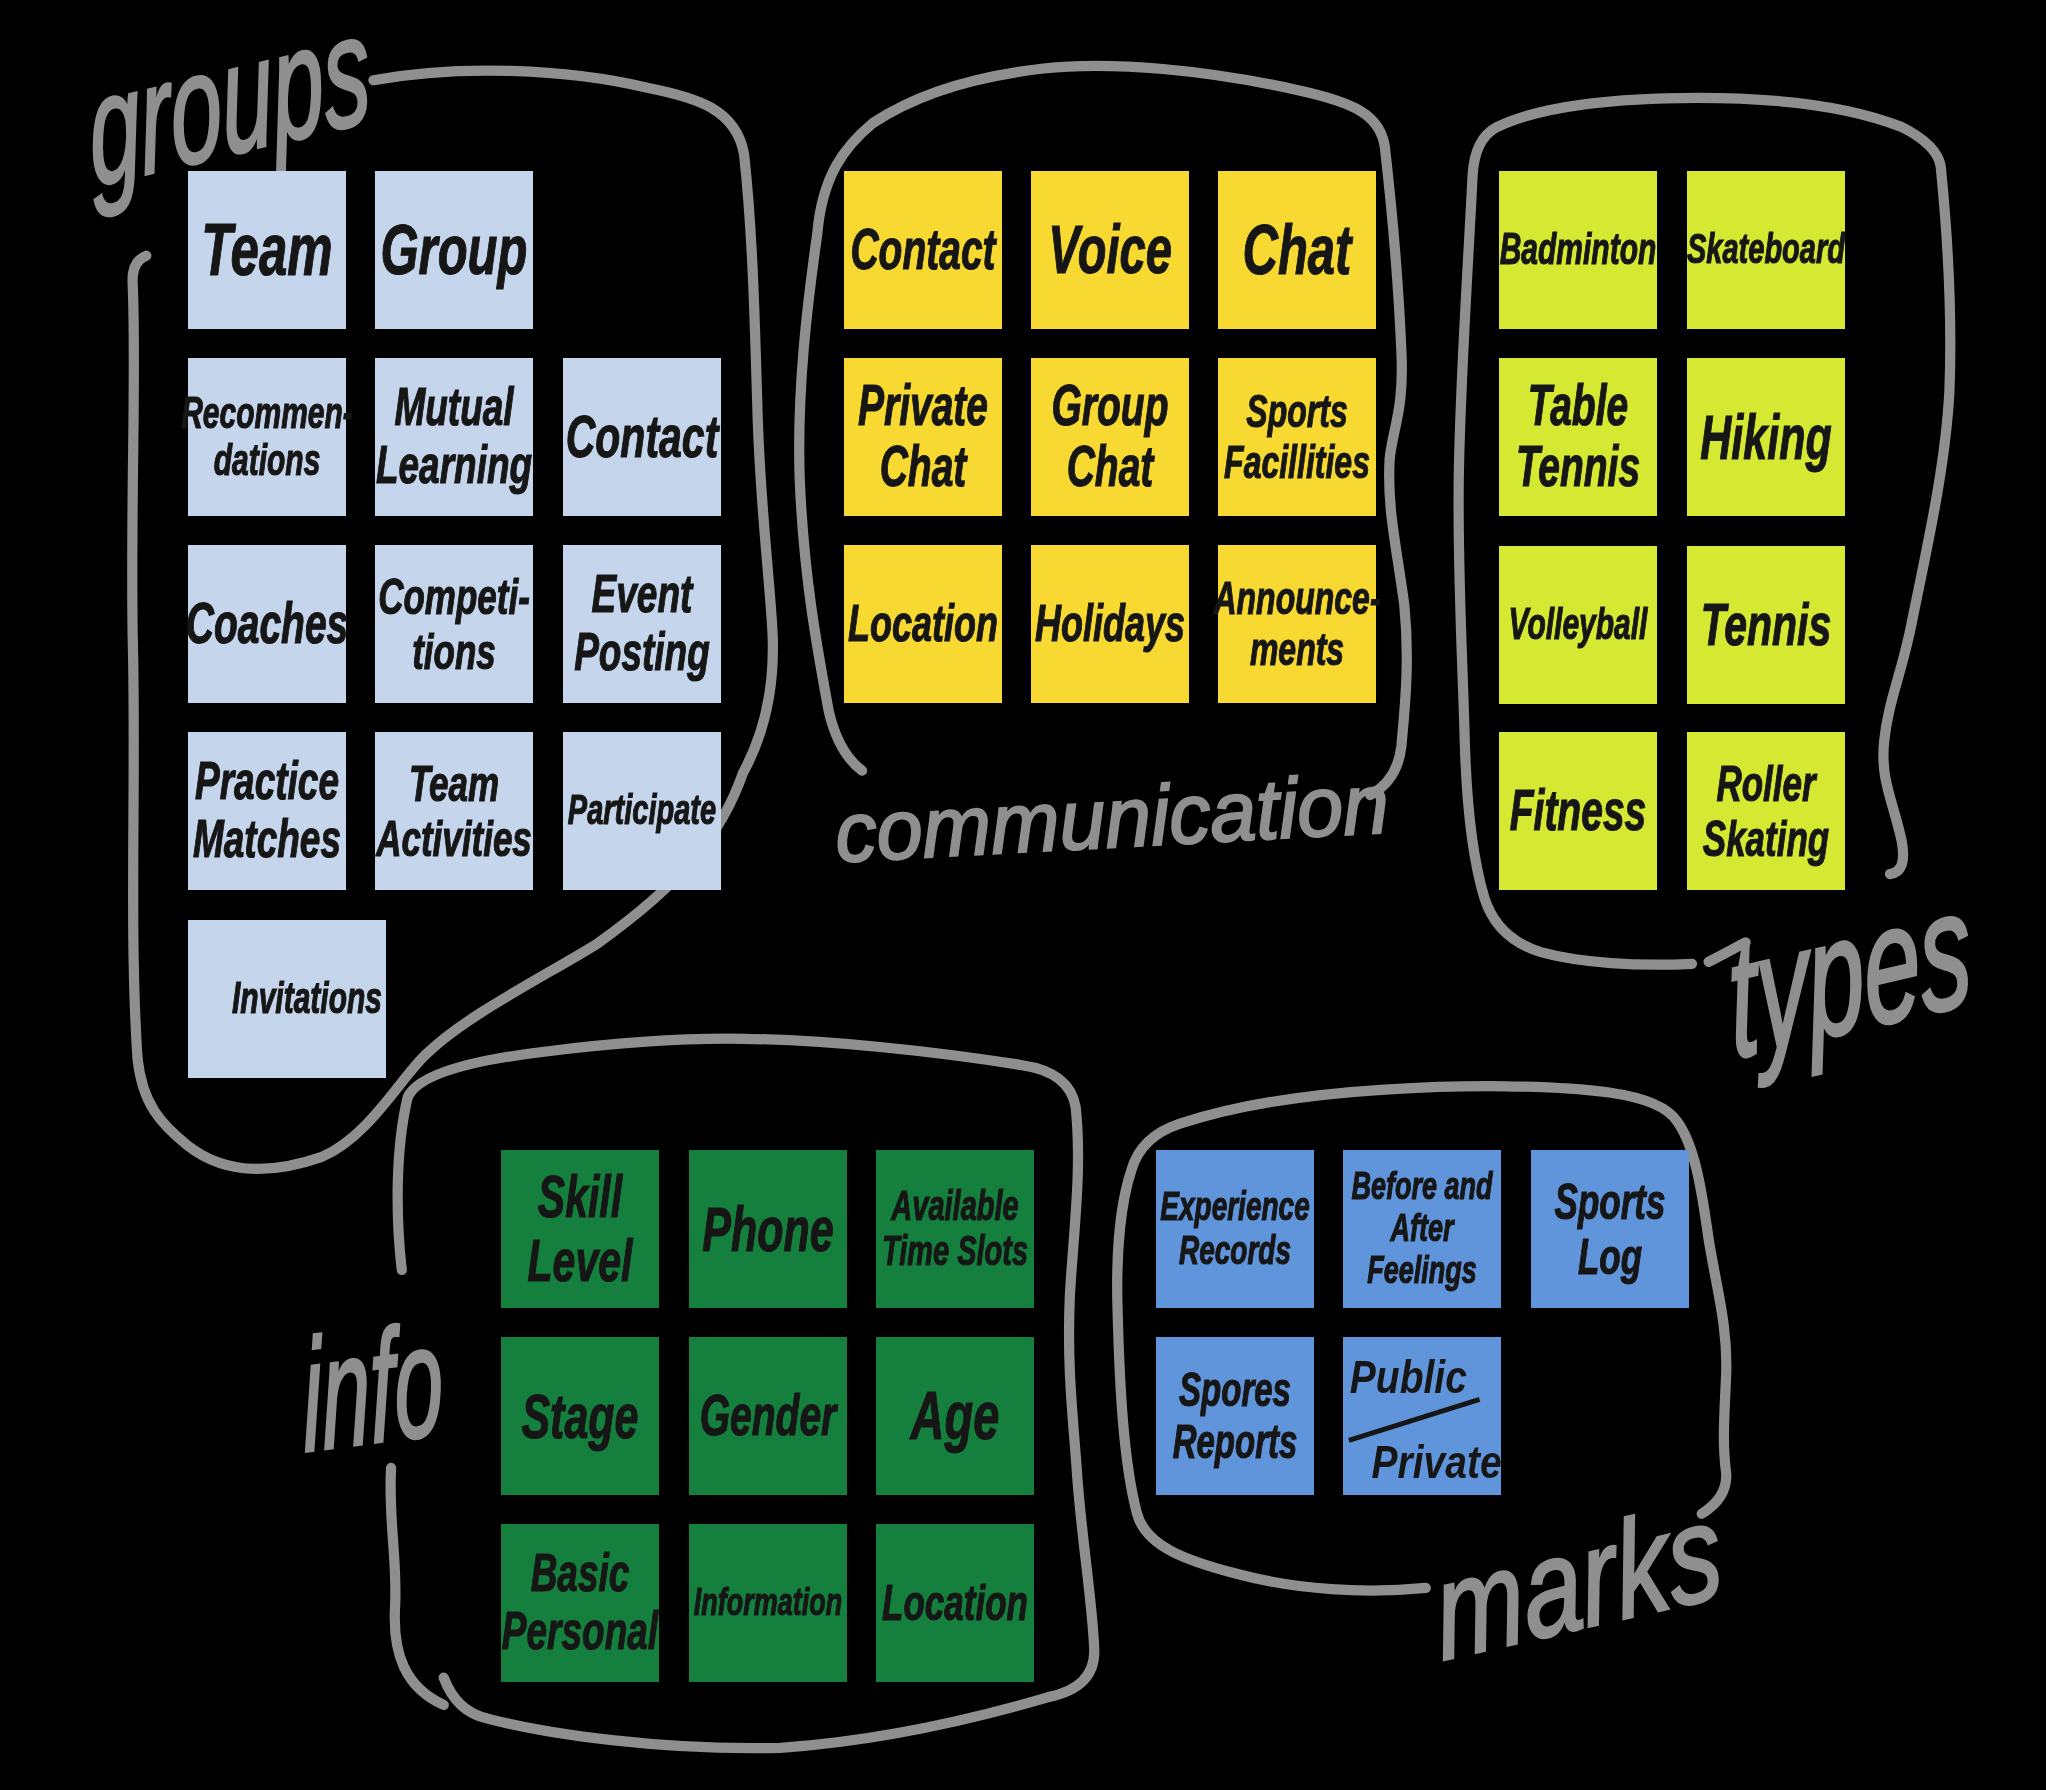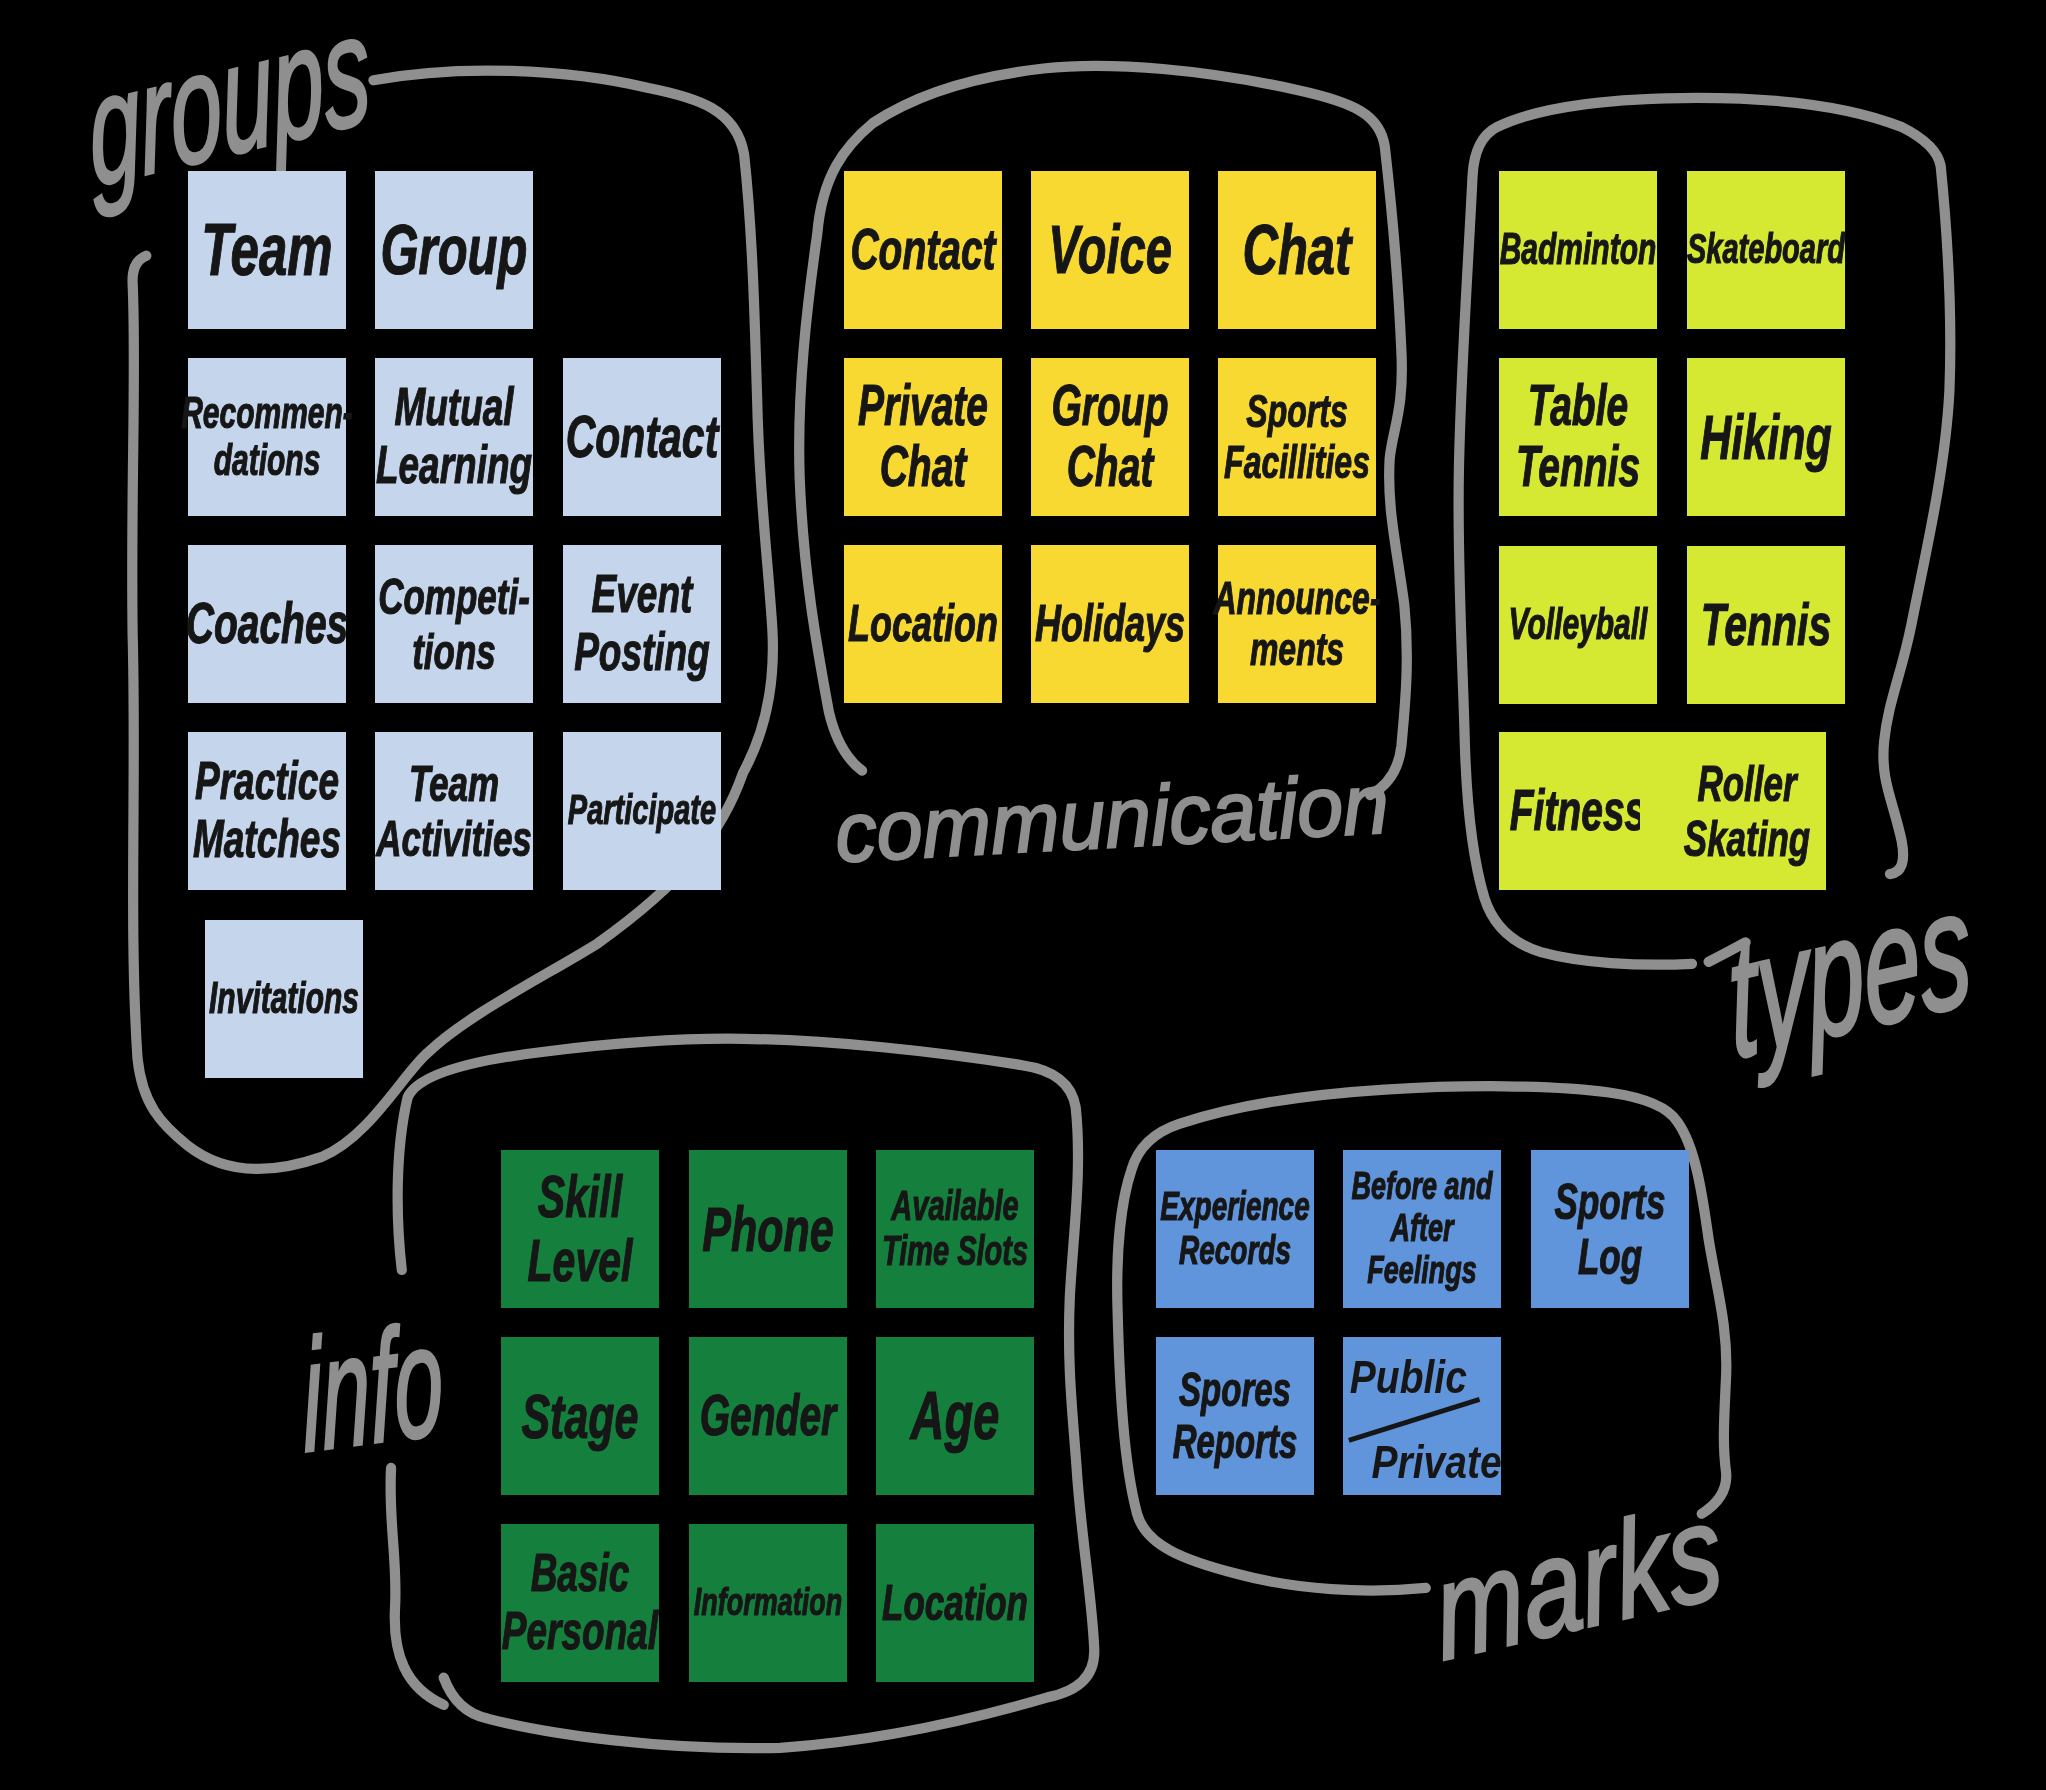--- a/index.html
+++ b/index.html
@@ -79,21 +79,21 @@
 <div class="note blue" style="left:188px;top:545px;font-size:39px;"><span>Coaches</span></div>
 <div class="note blue" style="left:375px;top:545px;font-size:35px;"><span>Competi-
 tions</span></div>
 <div class="note blue" style="left:563px;top:545px;font-size:37px;"><span>Event
 Posting</span></div>
 <div class="note blue" style="left:188px;top:732px;font-size:37px;"><span>Practice
 Matches</span></div>
 <div class="note blue" style="left:375px;top:732px;font-size:35px;"><span>Team
 Activities</span></div>
 <div class="note blue" style="left:563px;top:732px;font-size:29px;"><span>Participate</span></div>
-<div class="note blue" style="left:205px;top:920px;font-size:30px;"><span>Invitations</span></div>
+<div class="note blue" style="left:188px;top:920px;font-size:30px;padding-left:40px;"><span>Invitations</span></div>
 
 <div class="note yel" style="left:844px;top:171px;font-size:39px;"><span>Contact</span></div>
 <div class="note yel" style="left:1031px;top:171px;font-size:47px;"><span>Voice</span></div>
 <div class="note yel" style="left:1218px;top:171px;font-size:49px;"><span>Chat</span></div>
 <div class="note yel" style="left:844px;top:358px;font-size:39px;"><span>Private
 Chat</span></div>
 <div class="note yel" style="left:1031px;top:358px;font-size:39px;"><span>Group
 Chat</span></div>
 <div class="note yel" style="left:1218px;top:358px;font-size:32px;"><span>Sports
 Facillities</span></div>
@@ -103,21 +103,21 @@
 <div class="note yel" style="left:1031px;top:545px;font-size:36px;"><span>Holidays</span></div>
 
 <div class="note grn" style="left:1499px;top:171px;font-size:30px;"><span>Badminton</span></div>
 <div class="note grn" style="left:1687px;top:171px;font-size:29px;"><span>Skateboard</span></div>
 <div class="note grn" style="left:1499px;top:358px;font-size:39px;"><span>Table
 Tennis</span></div>
 <div class="note grn" style="left:1687px;top:358px;font-size:43px;"><span>Hiking</span></div>
 <div class="note grn" style="left:1499px;top:546px;font-size:30px;"><span>Volleyball</span></div>
 <div class="note grn" style="left:1687px;top:546px;font-size:41px;"><span>Tennis</span></div>
 <div class="note grn" style="left:1499px;top:732px;font-size:39px;justify-content:center;"><span>Fitness</span></div>
-<div class="note grn" style="left:1640px;top:732px;font-size:35px;padding-left:28px;"><span>Roller
+<div class="note grn" style="left:1687px;top:732px;font-size:35px;"><span>Roller
 Skating</span></div>
 
 <div class="note pink" style="left:501px;top:1150px;font-size:41px;"><span>Skill
 Level</span></div>
 <div class="note pink" style="left:689px;top:1150px;font-size:43px;"><span>Phone</span></div>
 <div class="note pink" style="left:876px;top:1150px;font-size:29px;"><span>Available
 Time Slots</span></div>
 <div class="note pink" style="left:501px;top:1337px;font-size:43px;"><span>Stage</span></div>
 <div class="note pink" style="left:689px;top:1337px;font-size:39px;"><span>Gender</span></div>
 <div class="note pink" style="left:876px;top:1337px;font-size:47px;"><span>Age</span></div>

